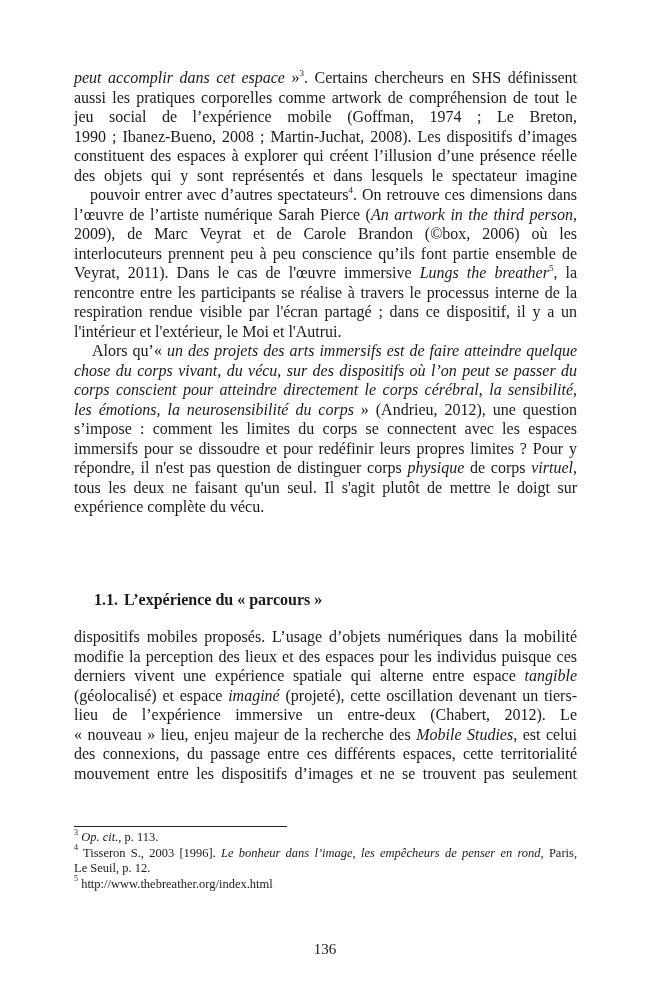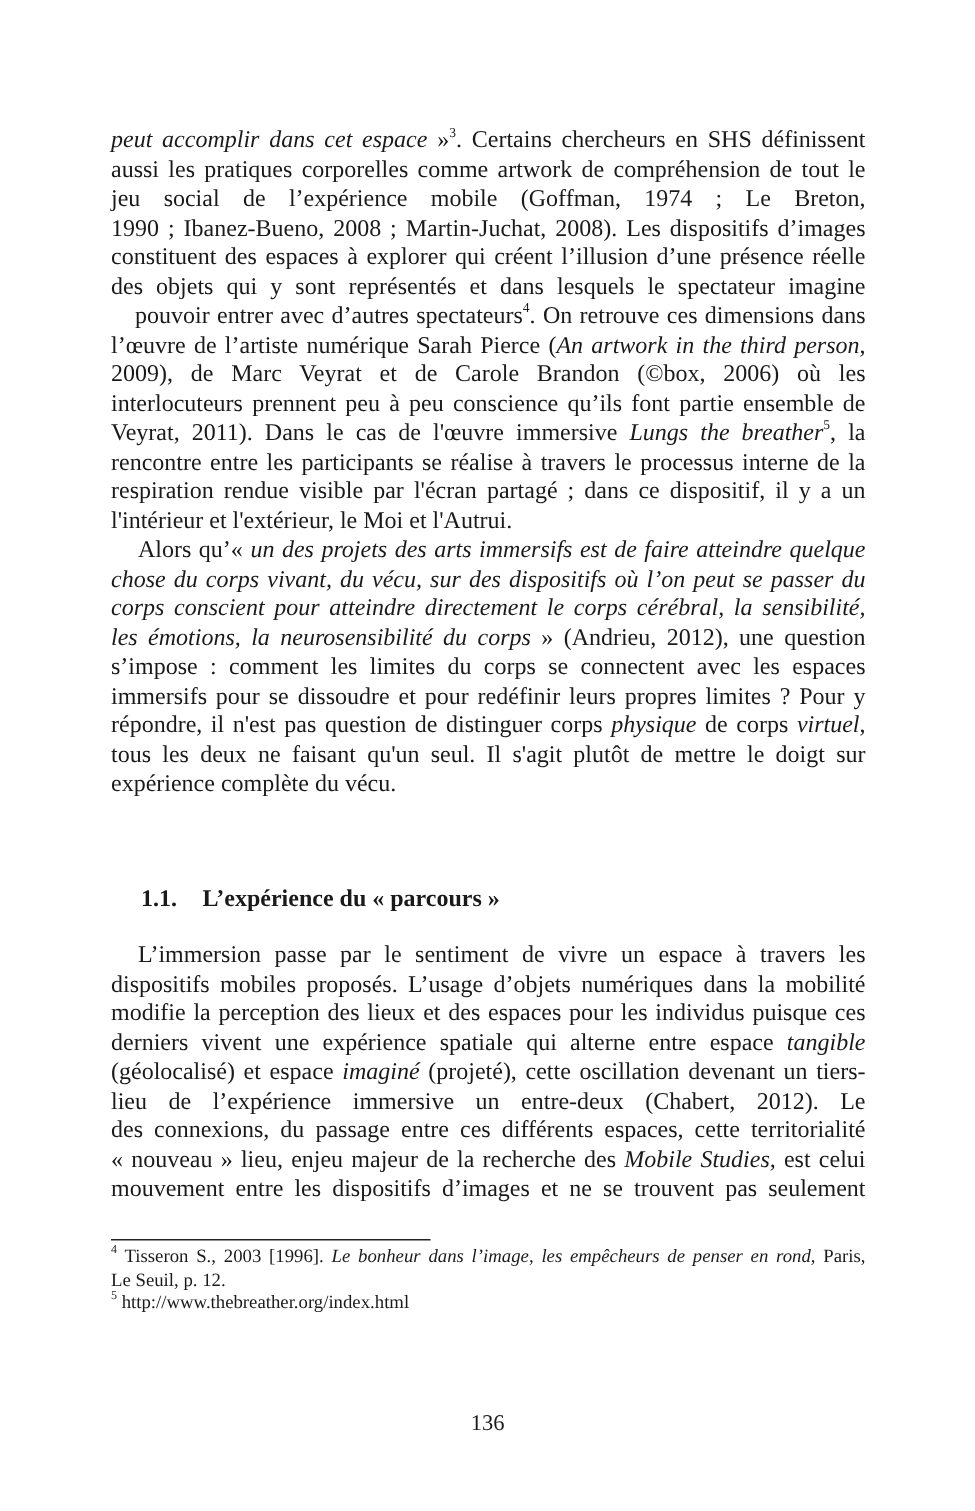--- a/index.html
+++ b/index.html
@@ -1,27 +1,27 @@
 <!DOCTYPE html>
 <html><head>
 <meta charset="utf-8">
 <style>
   html, body { margin: 0; padding: 0; background: #ffffff; }
   body { width: 650px; height: 1007px; position: relative; overflow: hidden;
          font-family: "Liberation Serif", "DejaVu Serif", serif; color: #1a1a1a; }
-  .page { position: absolute; left: 74px; top: 84px; width: 503px; font-family: Liberation Serif, serif; }
+  .page { position: absolute; left: 74px; top: 68px; width: 503px; font-family: Liberation Serif, serif; }
   .line { display: block; font-size: 16px; line-height: 19.5px; height: 19.5px;
           text-align: justify; text-align-last: justify; white-space: nowrap; overflow: visible; }
   .line.last { text-align-last: left; }
   .line.indent { padding-left: 18px; }
   .line span { white-space: normal; }
   i, .it { font-style: italic; }
   sup { font-size: 9px; line-height: 0; position: relative; top: -1px; }
   .heading { position: absolute; left: 94px; top: 590px; font-weight: bold; font-size: 16px; line-height: 20px; }
-  .heading .num { margin-right: 13px; }
+  .heading .num { margin-right: 2px; }
   .para2 { position: absolute; left: 74px; top: 627px; width: 503px; }
   .rule { position: absolute; left: 74px; top: 826px; width: 213px; height: 1px; background: #222; }
   .footnotes { position: absolute; left: 74px; top: 830px; width: 503px; font-size: 12.5px; line-height: 15.5px; }
   .footnotes .fn { display: block; }
   .footnotes sup { font-size: 8px; top: -1px; }
   .fn-cont { text-align: justify; text-align-last: justify; display: block; }
   .pagenum { position: absolute; left: 0; width: 650px; top: 941px; text-align: center; font-size: 15px; }
 </style>
 </head>
 <body>
@@ -51,32 +51,32 @@
     <div class="line" style="white-space: normal;"><span>tous les deux ne faisant qu'un seul. Il s'agit plutôt de mettre le doigt sur</span></div>
     <div class="line last" style="white-space: normal;"><span>expérience complète du vécu.</span></div>
   </div>
 
 <div class="heading">
   <span class="num">1.1.</span>
   <span>L’expérience du « parcours »</span>
 </div>
 
 <div class="para2" id="p2">
-    <div class="line indent" style="white-space: normal;"><span>L’immersion passe par le sentiment de vivre un espace à travers les</span></div>
     <div class="line" style="white-space: normal;"><span>dispositifs mobiles proposés. L’usage d’objets numériques dans la mobilité</span></div>
     <div class="line" style="white-space: normal;"><span>modifie la perception des lieux et des espaces pour les individus puisque ces</span></div>
     <div class="line" style="white-space: normal;"><span>derniers vivent une expérience spatiale qui alterne entre espace </span><i>tangible</i></div>
     <div class="line" style="white-space: normal;"><span>(géolocalisé) et espace </span><i>imaginé</i><span> (projeté), cette oscillation devenant un tiers-</span></div>
     <div class="line" style="white-space: normal;"><span>lieu   de   l’expérience   immersive   un   entre-deux   (Chabert, 2012).   Le</span></div>
+    <div class="line" style="white-space: normal;"><span>« nouveau »  lieu, enjeu majeur de la recherche des </span><i>Mobile Studies,</i><span> est celui</span></div>
     <div class="line" style="white-space: normal;"><span>des connexions, du passage entre ces différents espaces, cette territorialité</span></div>
-    <div class="line" style="white-space: normal;"><span>« nouveau »  lieu, enjeu majeur de la recherche des </span><i>Mobile Studies,</i><span> est celui</span></div>
     <div class="line" style="white-space: normal;"><span>mouvement entre les dispositifs d’images et ne se trouvent pas seulement</span></div>
   </div>
 
 <div class="rule"></div>
 
 <div class="footnotes" id="fns">
+    <div class="fn"><sup>3</sup> <i>Op. cit.,</i><span> p. 113.</span></div>
     <div class="fn fn-cont"><sup>4</sup> <span>Tisseron S., 2003 [1996]. </span><i>Le bonheur dans l’image, les empêcheurs de penser en rond,</i><span> Paris,</span></div>
     <div class="fn">Le Seuil, p. 12.</div>
     <div class="fn"><sup>5</sup> <span>http://www.thebreather.org/index.html</span></div>
   </div>
 
 <div class="pagenum">136</div>
 
 </body></html>

